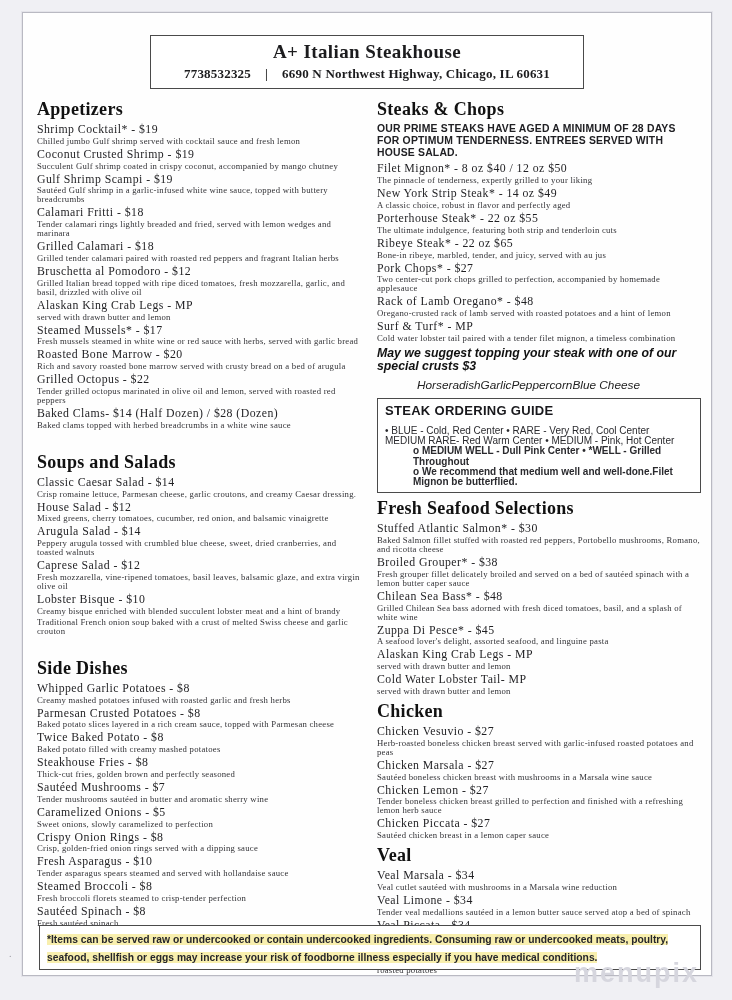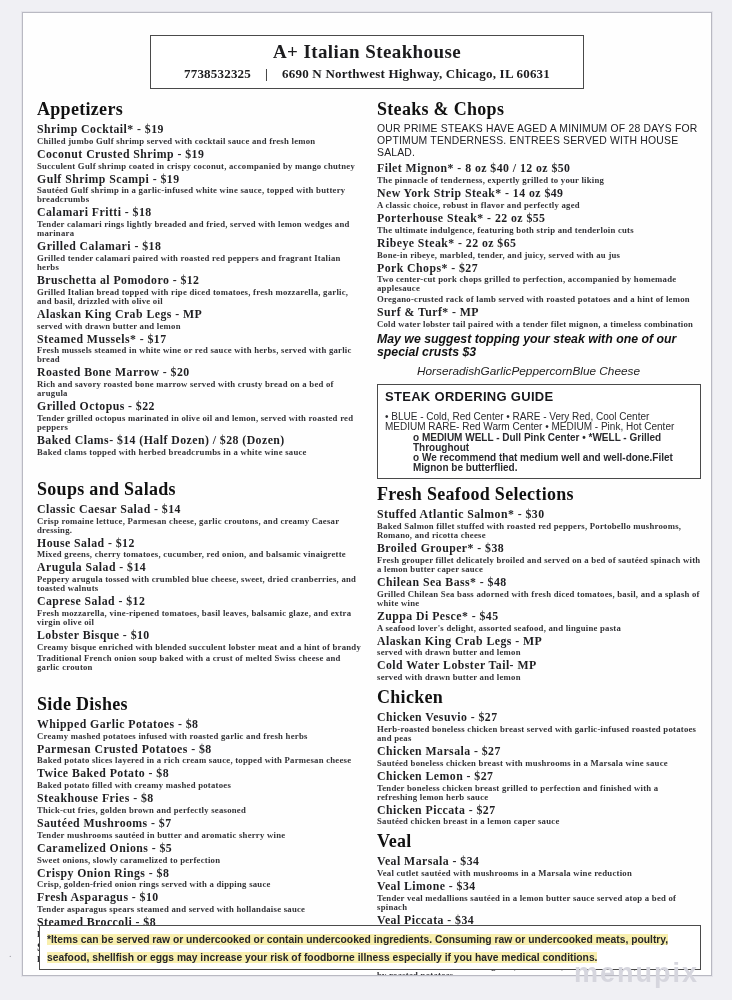--- a/index.html
+++ b/index.html
@@ -32,31 +32,31 @@
   .columns { display:flex; padding:10px 10px 0 14px; gap:16px; }
   .col { flex:1 1 0; min-width:0; }
 
   .section-heading {
     font-size:18px; font-weight:bold; line-height:20px;
     letter-spacing:0.3px; margin-bottom:4px; color:#111;
   }
   .menu-section + .menu-section { margin-top:5px; }
   .col-left .menu-section + .menu-section { margin-top:22px; }
 
-  .item { margin-bottom:2px;font-weight:bold; }
+  .item { margin-bottom:2px; }
   .item-title {
     font-size:11.8px; line-height:12.8px; letter-spacing:0.45px; color:#1f1f22;
   }
   .item-desc {
     font-size:8.7px; line-height:9px; letter-spacing:0.25px; color:#323236; margin-top:1px;
   }
 
   .section-intro {
     font-family:"Liberation Sans","DejaVu Sans",sans-serif;
-    font-weight:normal; font-size:10.4px; line-height:11.8px;
+    font-weight:bold; font-size:10.4px; line-height:11.8px;
     letter-spacing:0.2px; margin:1px 0 4px 0; color:#202024;
   }
   .crusts-note {
     font-family:"Liberation Sans","DejaVu Sans",sans-serif;
     font-weight:bold; font-style:italic;
     font-size:12.3px; line-height:13px; margin-top:4px; color:#111;
   }
   .crusts-options {
     display:flex; justify-content:flex-start;
     padding:0 30px 0 40px; margin-top:5px;
@@ -247,20 +247,21 @@
           </div>
           <div class="item">
             <div class="item-title">Ribeye Steak* - 22 oz $65</div>
             <div class="item-desc">Bone-in ribeye, marbled, tender, and juicy, served with au jus</div>
           </div>
           <div class="item">
             <div class="item-title">Pork Chops* - $27</div>
             <div class="item-desc">Two center-cut pork chops grilled to perfection, accompanied by homemade applesauce</div>
           </div>
           <div class="item">
+            <div class="item-title">Rack of Lamb Oregano* - $48</div>
             <div class="item-desc">Oregano-crusted rack of lamb served with roasted potatoes and a hint of lemon</div>
           </div>
           <div class="item">
             <div class="item-title">Surf &amp; Turf* - MP</div>
             <div class="item-desc">Cold water lobster tail paired with a tender filet mignon, a timeless combination</div>
           </div>
           <div class="crusts-note">May we suggest topping your steak with one of our special crusts $3</div>
           <div class="crusts-options">
             <span class="crust-option">Horseradish</span>
             <span class="crust-option">Garlic</span>

